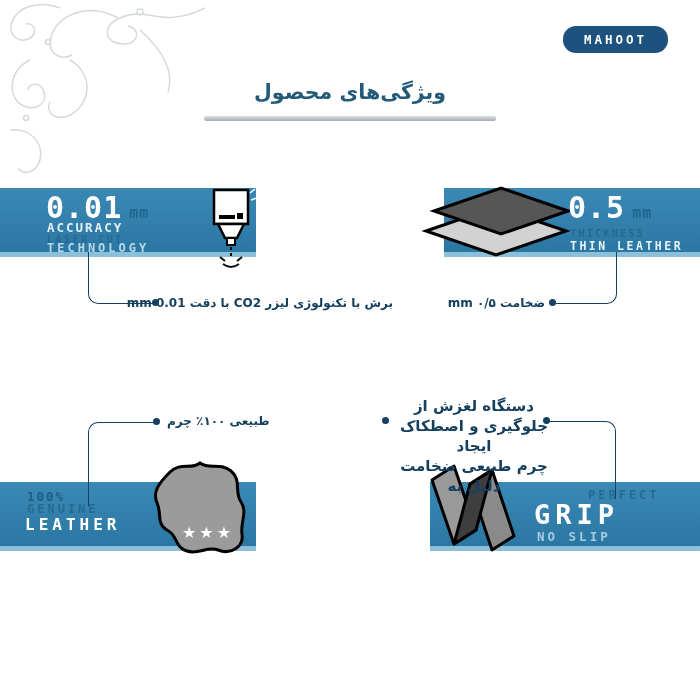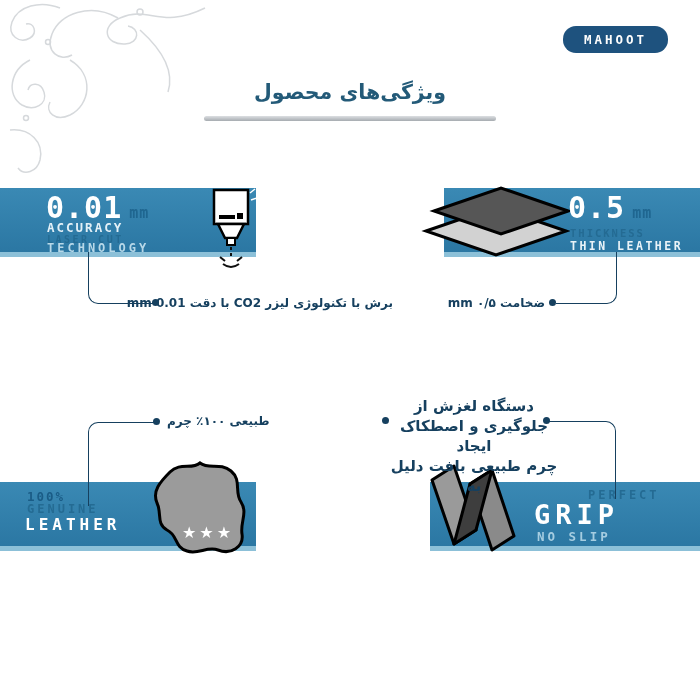--- a/index.html
+++ b/index.html
@@ -179,16 +179,16 @@
   </div>
   <div class="cap" id="cap-thk" dir="rtl">
     <span>ضخامت</span>
     <b>۰/۵ mm</b>
   </div>
   <div class="cap" id="cap-gen" dir="rtl">
     <span>طبیعی ۱۰۰٪ چرم</span>
   </div>
   <div class="cap" id="cap-grip" dir="rtl">
     <div>دستگاه لغزش از جلوگیری و اصطکاک ایجاد</div>
-    <div>چرم طبیعی بافت دلیل به</div>
+    <div>چرم طبیعی ضخامت دلیل به</div>
   </div>
 
 </div>
 
 </body></html>

